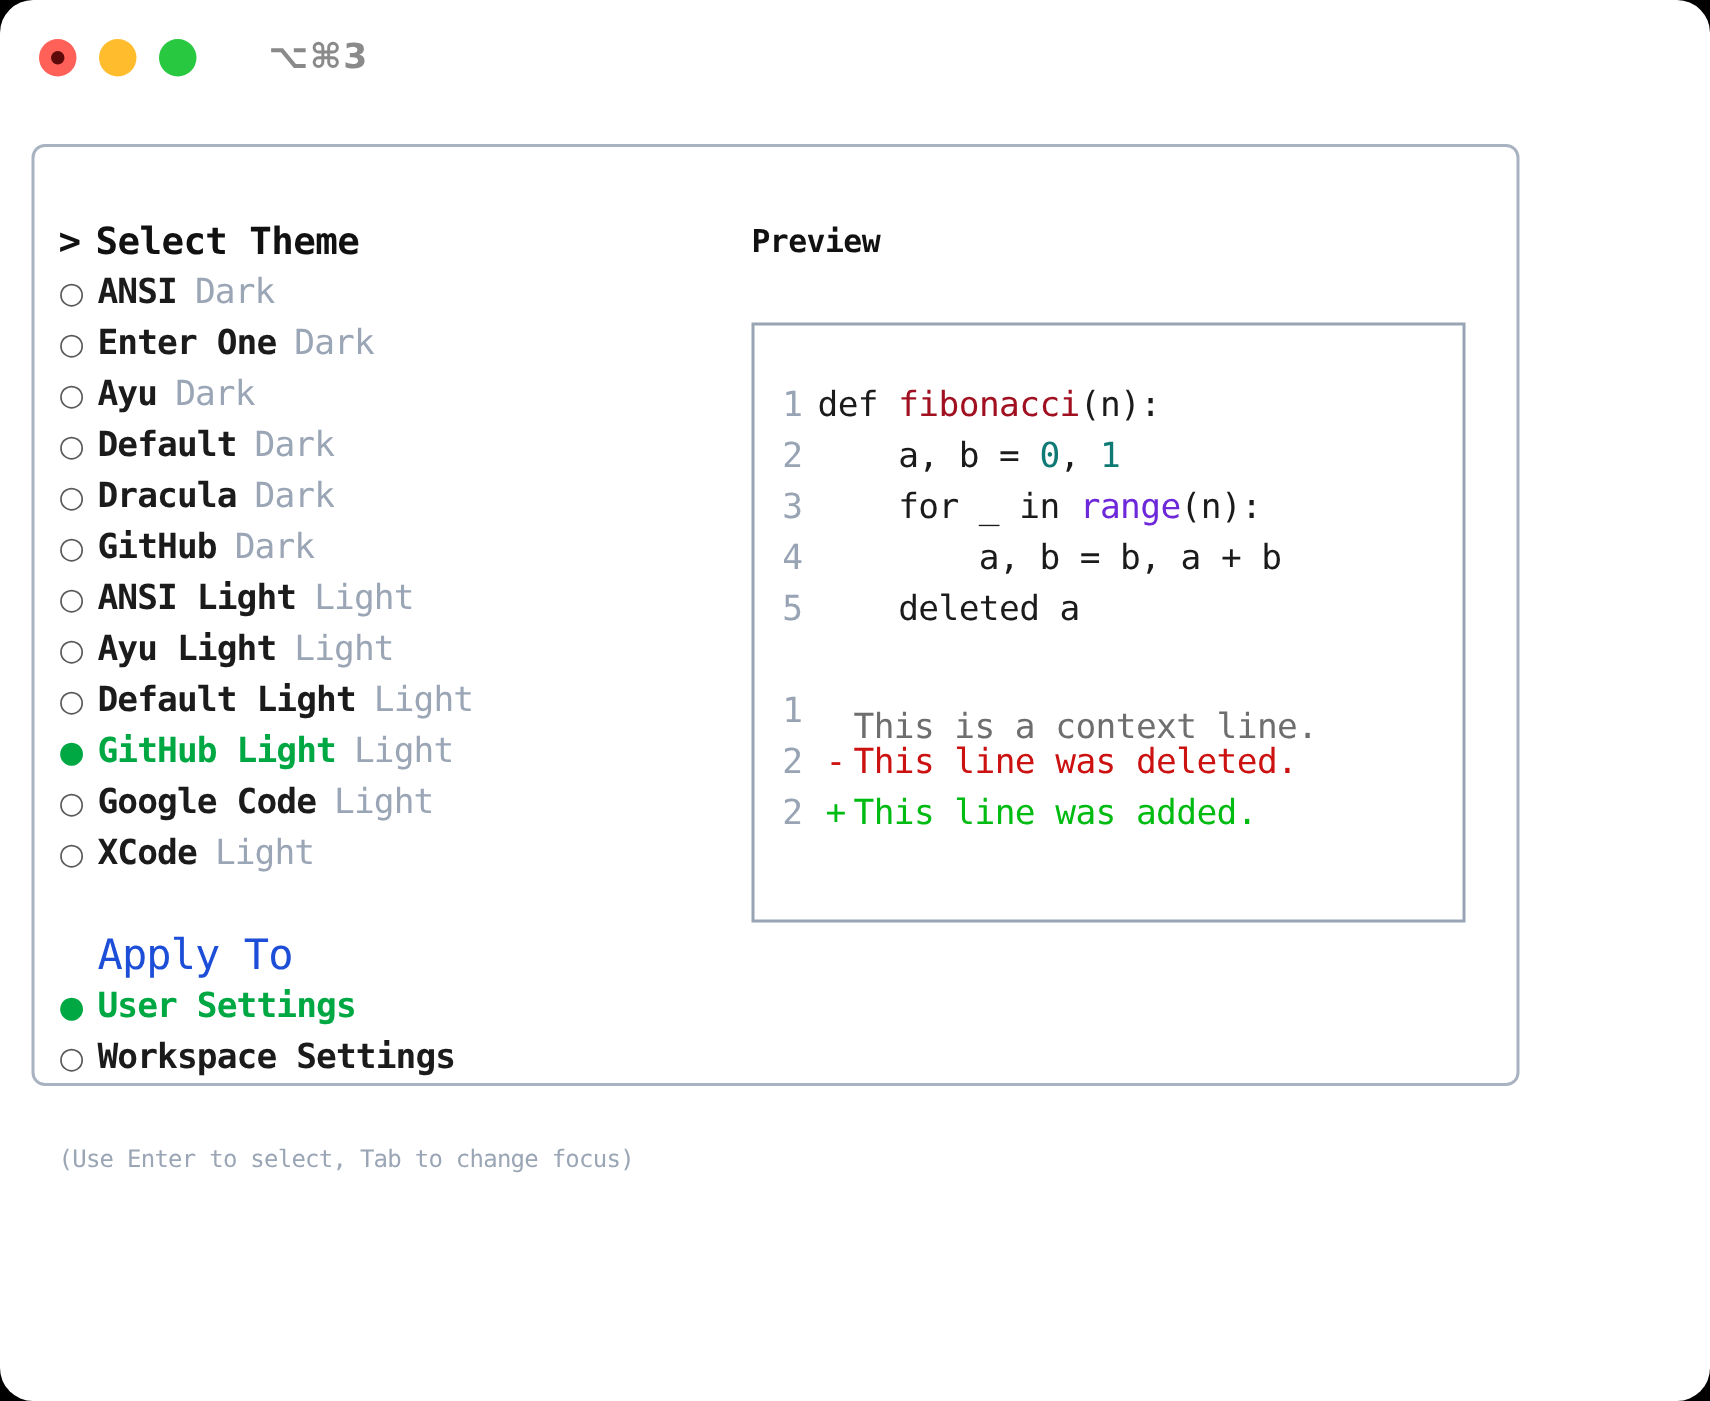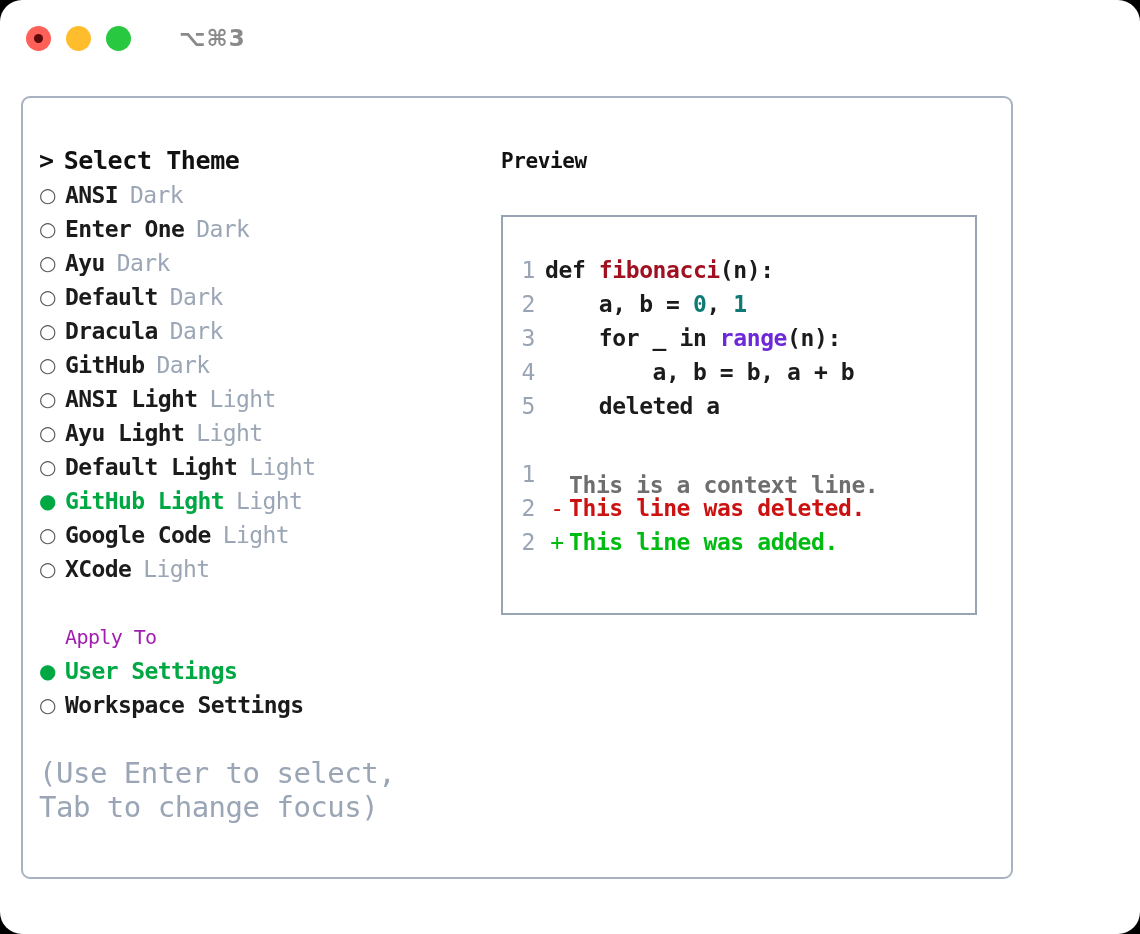--- a/index.html
+++ b/index.html
@@ -63,21 +63,21 @@
     letter-spacing: 1px;
     font-family: "DejaVu Sans", sans-serif;
   }
 
   
   .panel {
     position: absolute;
     left: 21px;
     top: 96px;
     width: 992px;
-    height: 783px;
+    height: 628px;
     border: 2px solid #a8b2c1;
     border-radius: 9px;
     box-sizing: border-box;
   }
 
   .columns {
     display: flex;
     padding: 46px 0 0 16px;
   }
   .col-left  { width: 462px; flex: none; }
@@ -120,31 +120,31 @@
   .row.selected .row-label { color: #00a843; }
   .row-tag {
     margin-left: 12px;
     color: #9aa5b5;
     letter-spacing: -0.6px;
   }
 
   .section-header {
     height: 34px;
     line-height: 34px;
-    font-size: 20px;
-    color: #a21caf;
+    font-size: 28px;
+    color: #1d4ed8;
     letter-spacing: -0.6px;
     padding-left: 26px;
     white-space: nowrap;
   }
   .spacer { height: 34px; }
 
   .hint {
     margin-top: 34px;
-    font-size: 29px;
+    font-size: 16px;
     color: #9aa5b5;
     line-height: 34px;
     letter-spacing: -0.5px;
     max-width: 404px;
   }
 
   
   .preview-title {
     font-size: 21px;
     font-weight: bold;
@@ -175,21 +175,21 @@
     text-align: right;
     color: #98a4b4;
     padding-right: 10px;
     box-sizing: border-box;
   }
   .sign {
     width: 24px;
     flex: none;
     text-align: center;
   }
-  .code-text { color: #1b1b1b; font-weight: bold; }
+  .code-text { color: #1b1b1b; }
 
   .tok-fn   { color: #a01020; }
   .tok-num  { color: #0f7a74; }
   .tok-call { color: #6d28d9; }
 
   .diff-context .code-text { color: #6e6e6e; margin-top: 11px; }
   .diff-del .code-text, .diff-del .sign { color: #cc1111; }
   .diff-add .code-text, .diff-add .sign { color: #00bb11; }
   .blank-line { height: 34px; }
 </style>

